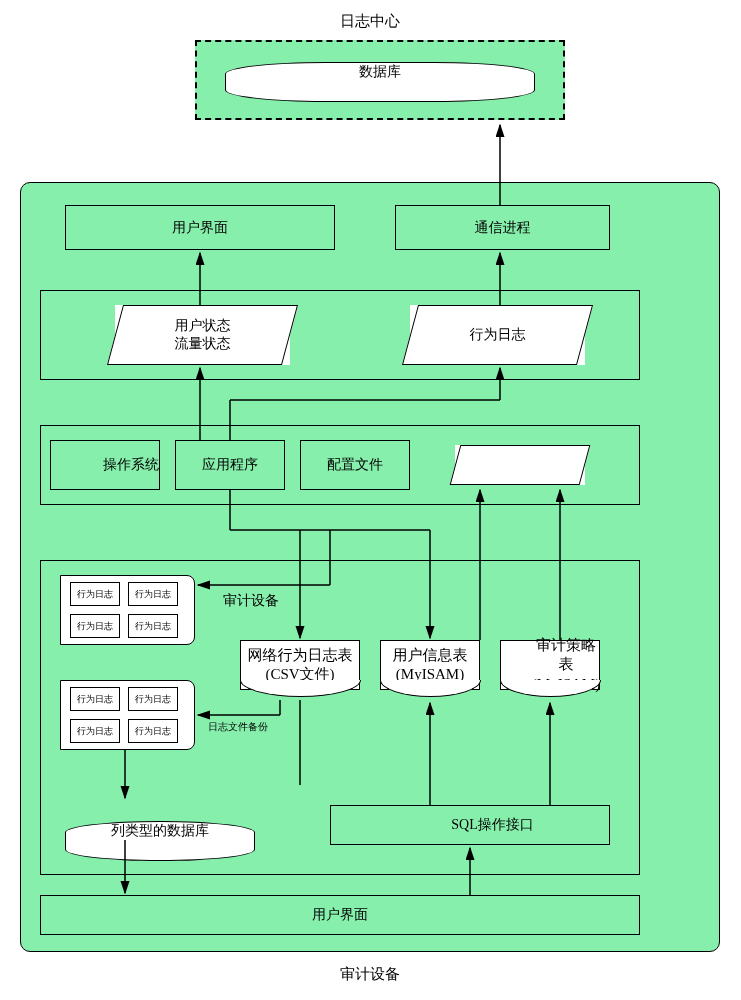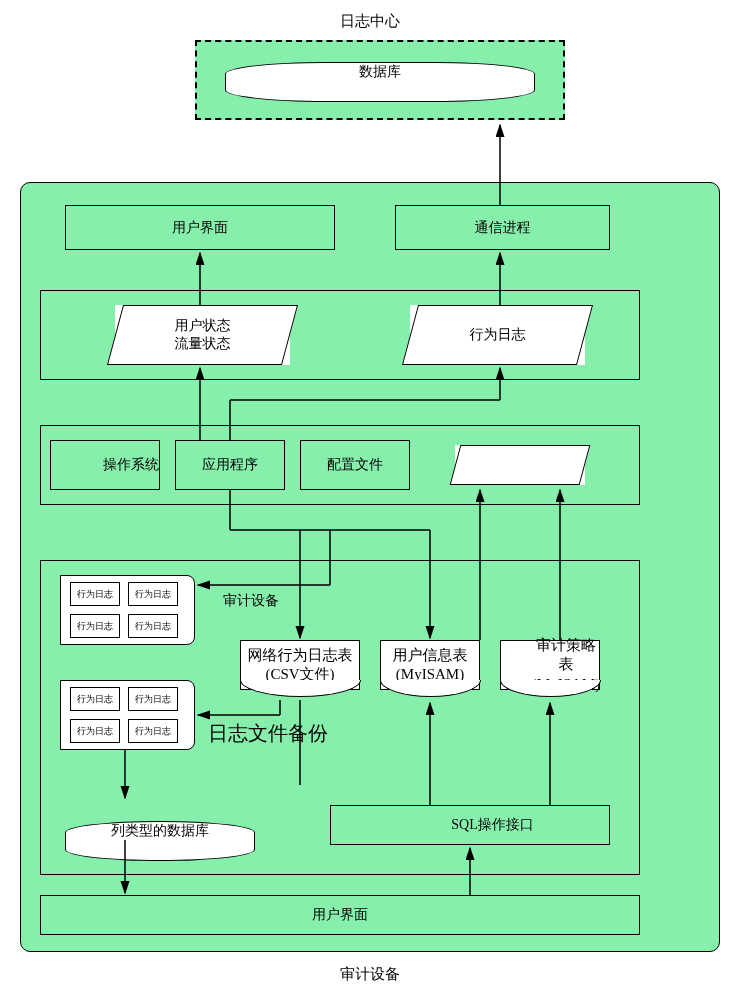--- a/index.html
+++ b/index.html
@@ -91,21 +91,21 @@
   <span style="white-space:pre-line;margin-left:32px;">审计策略表
 (MyISAM)</span>
 </div>
 
 <div class="doc-container" style="left: 60px; top: 680px; width: 135px; height: 70px; z-index:3;"></div>
 <div class="small-doc" style="left: 70px; top: 687px; width: 50px; height: 24px; z-index:4;">行为日志</div>
 <div class="small-doc" style="left: 128px; top: 687px; width: 50px; height: 24px; z-index:4;">行为日志</div>
 <div class="small-doc" style="left: 70px; top: 719px; width: 50px; height: 24px; z-index:4;">行为日志</div>
 <div class="small-doc" style="left: 128px; top: 719px; width: 50px; height: 24px; z-index:4;">行为日志</div>
 
-<div class="label" style="left: 208px; top: 720px; font-size:20px; z-index:6;text-align:center;">日志文件备份</div>
+<div class="label" style="left: 208px; top: 720px; font-size:10px; z-index:6;text-align:center;">日志文件备份</div>
 
 <div class="cylinder-flat" style="left: 65px; top: 821px; width: 190px; height: 40px; z-index:3;">
   <span>列类型的数据库</span>
 </div>
 
 <div class="box" style="left: 330px; top: 805px; width: 280px; height: 40px; z-index:3;padding-left:45px;">
   <span>SQL操作接口</span>
 </div>
 
 <div class="box" style="left: 40px; top: 895px; width: 600px; height: 40px; z-index:2;">

